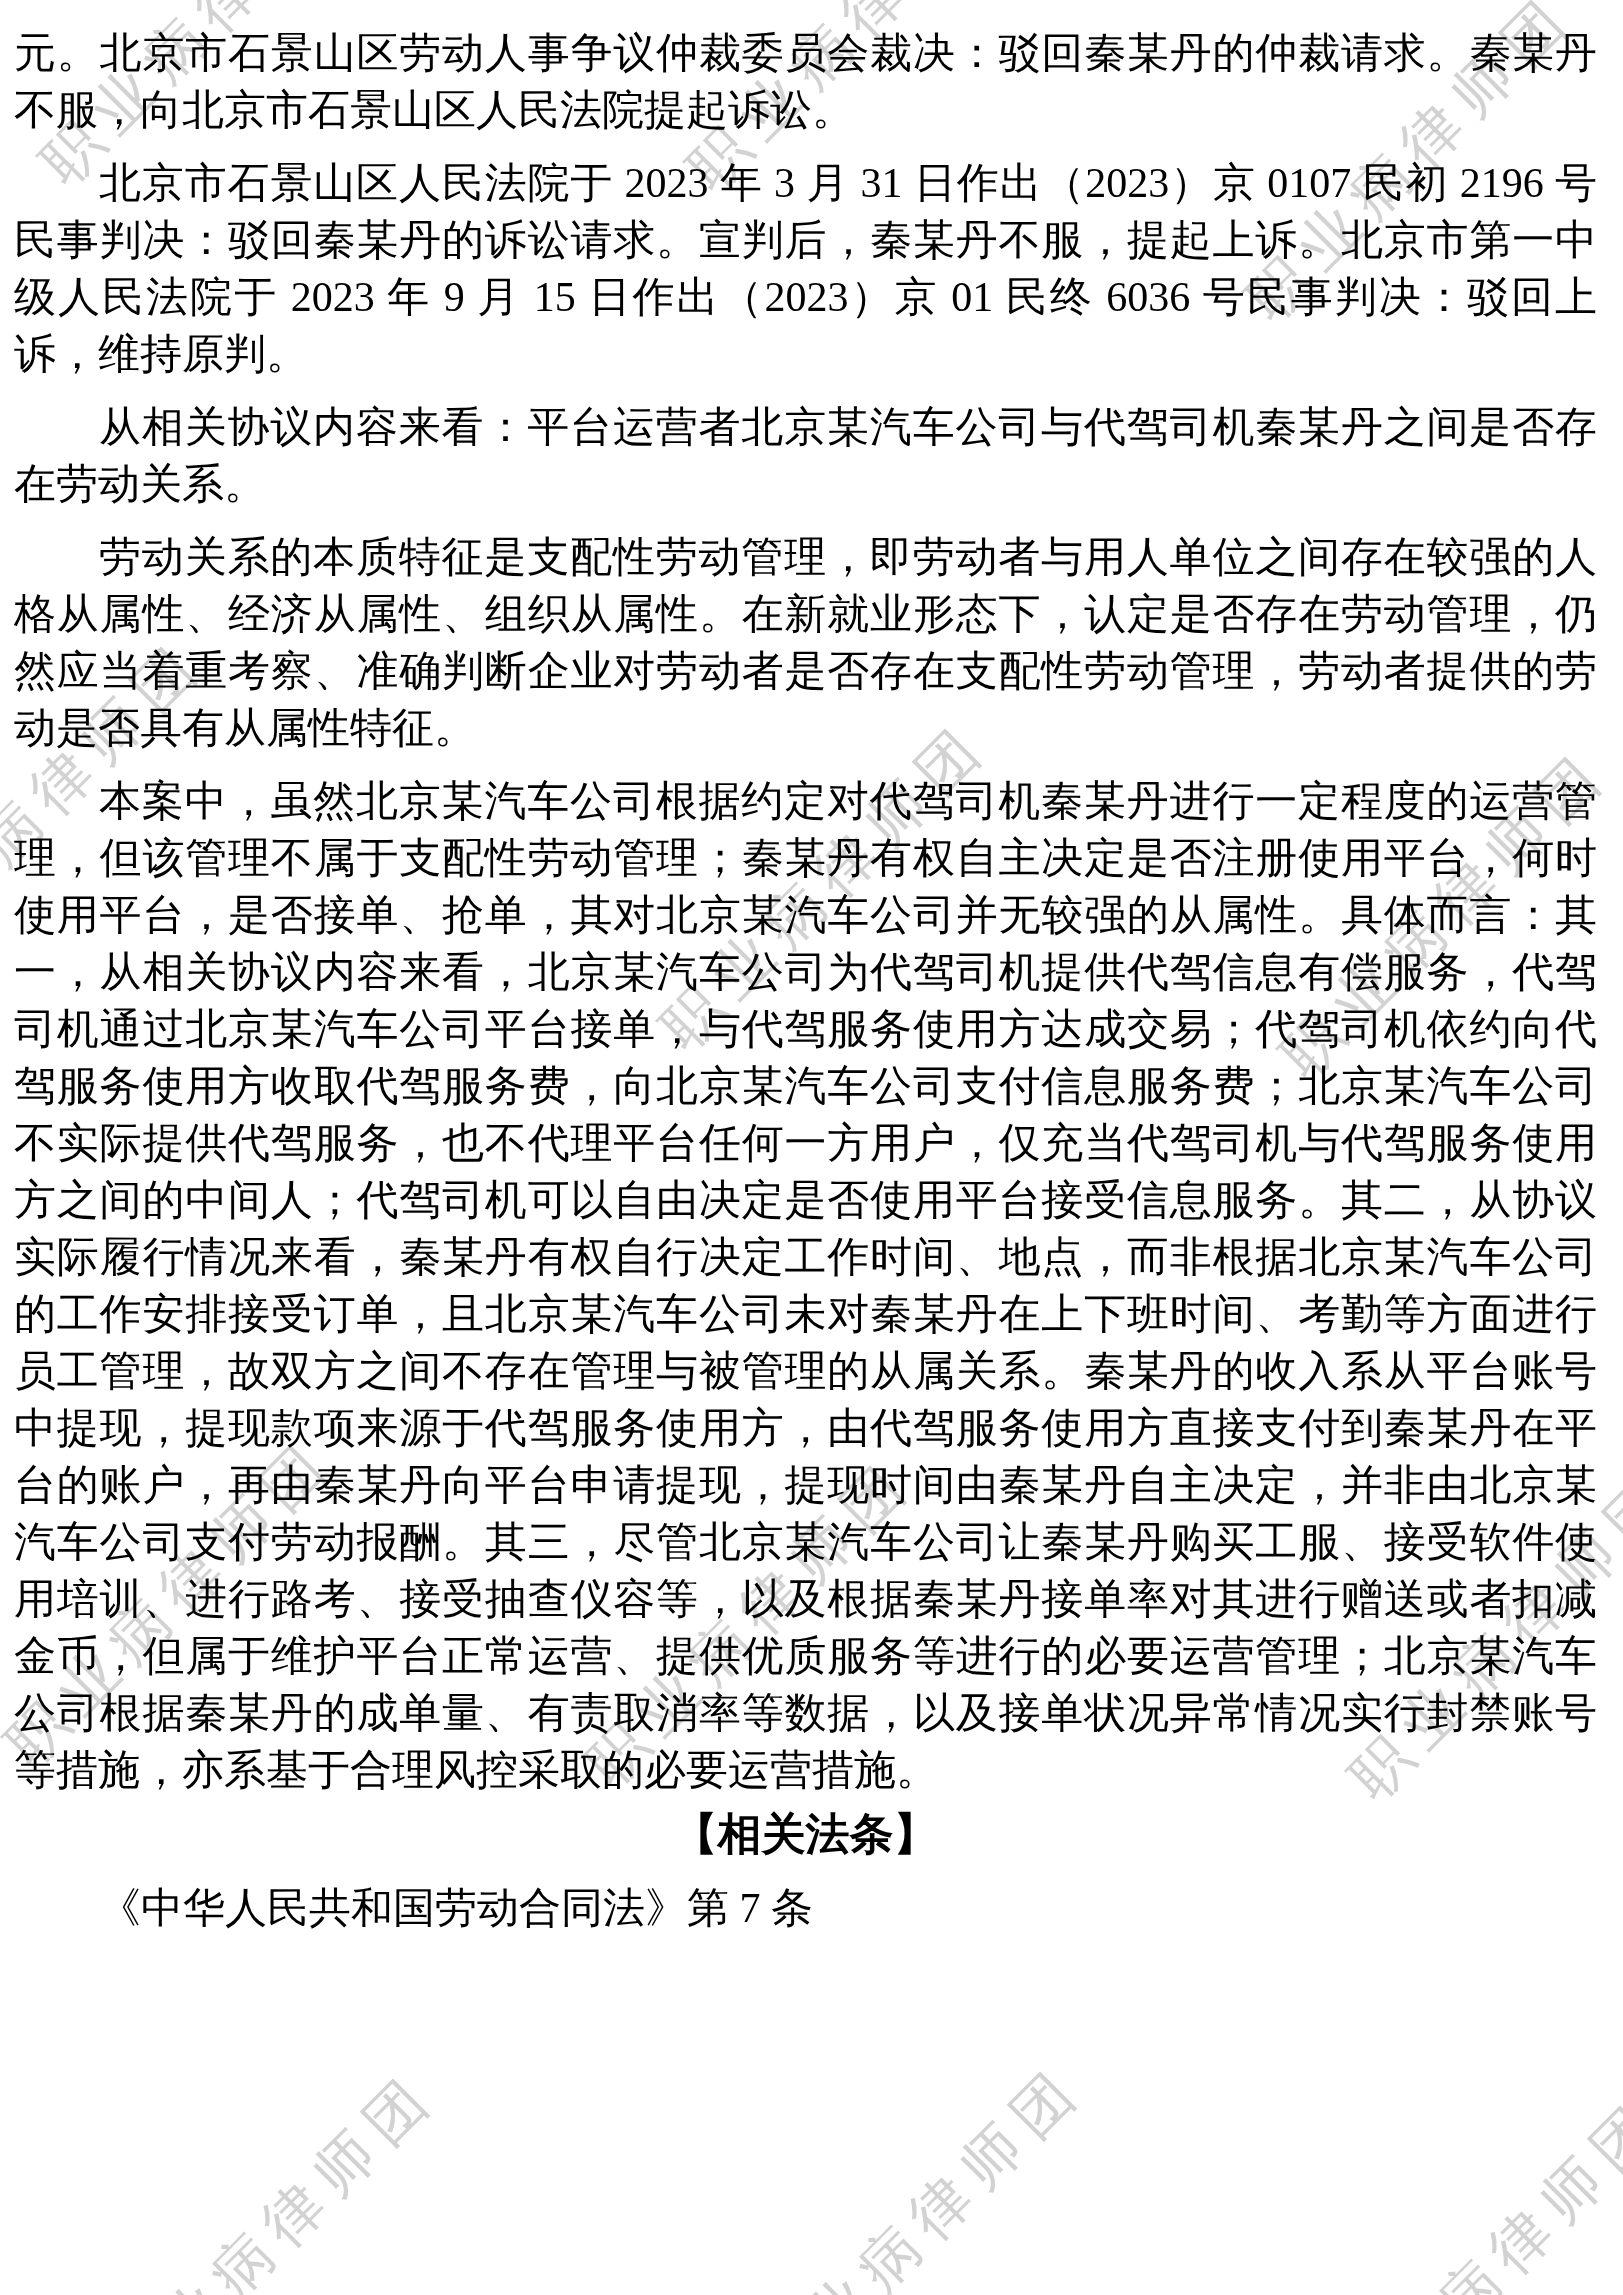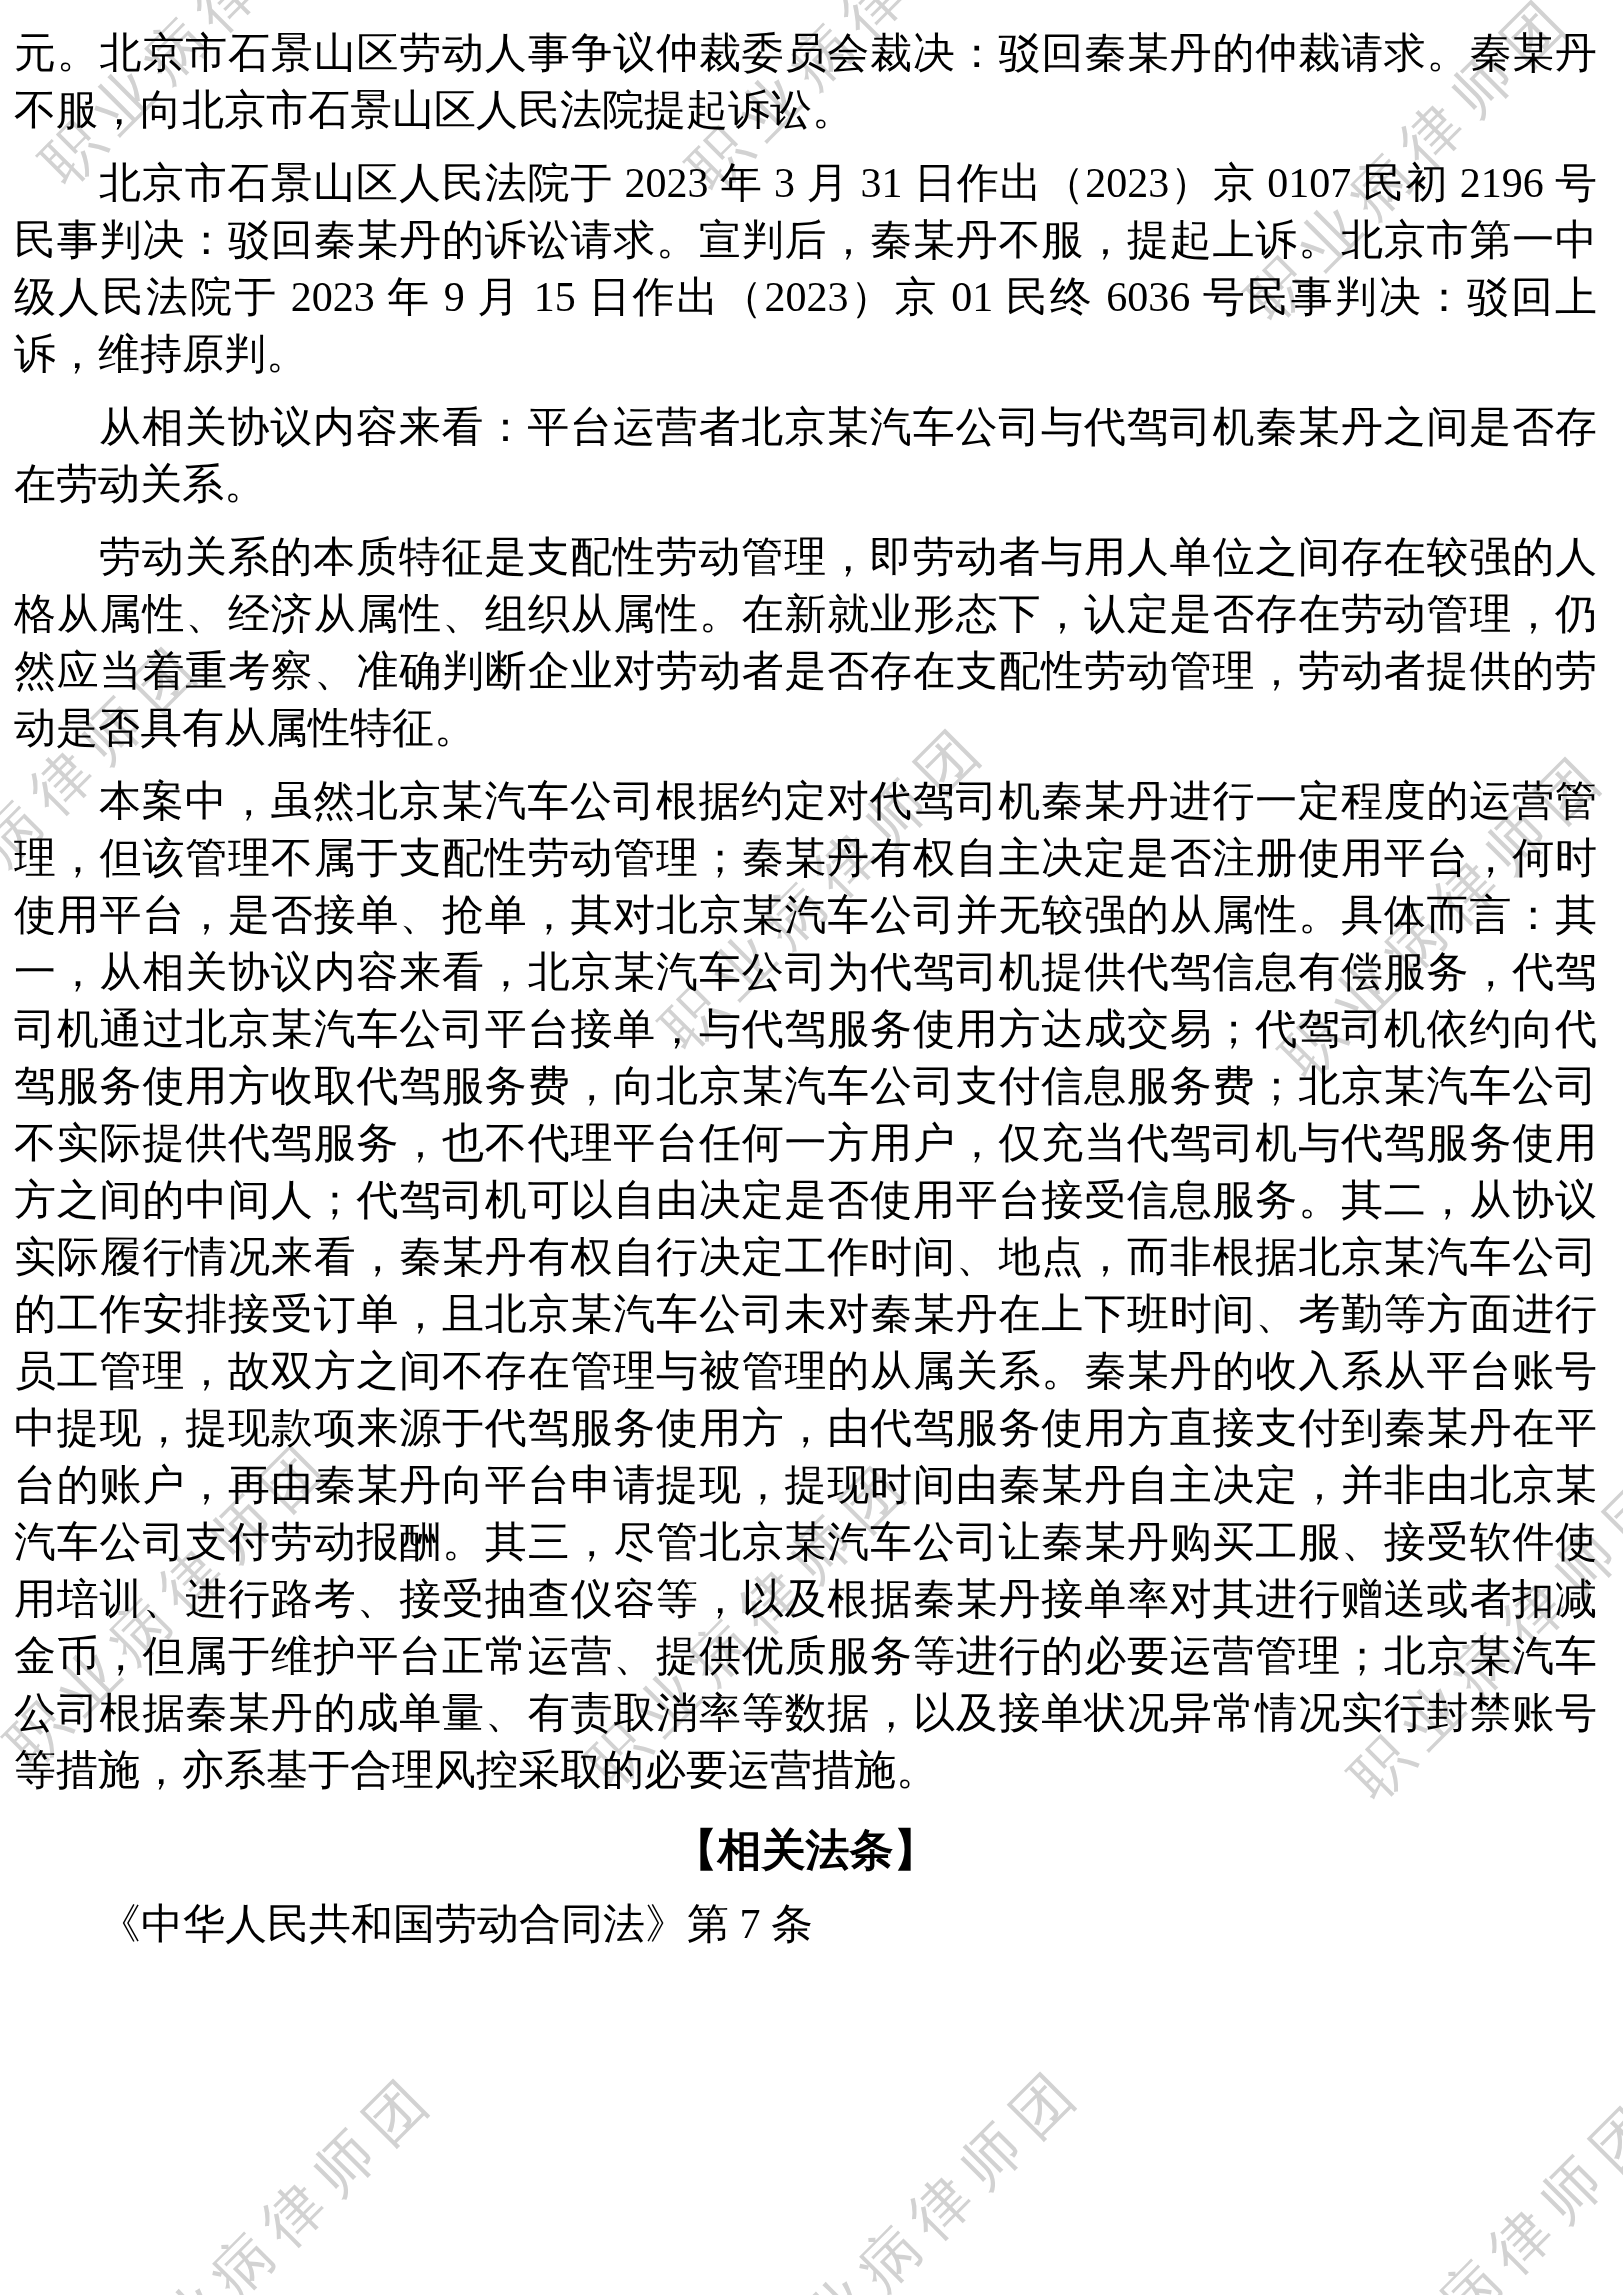--- a/index.html
+++ b/index.html
@@ -42,21 +42,21 @@
     text-align: justify;
   }
   .content p {
     margin: 0;
   }
   .content p.indent {
     text-indent: 85px;
     margin-top: 16px;
   }
   .section-heading {
-    margin: 23px 0 17px 0;
+    margin: 7px 0 17px 0;
     text-align: center;
     font-weight: bold;
     font-size: 44px;
     line-height: 57px;
   }
 </style>
 </head>
 <body>
 
 <div class="page">

